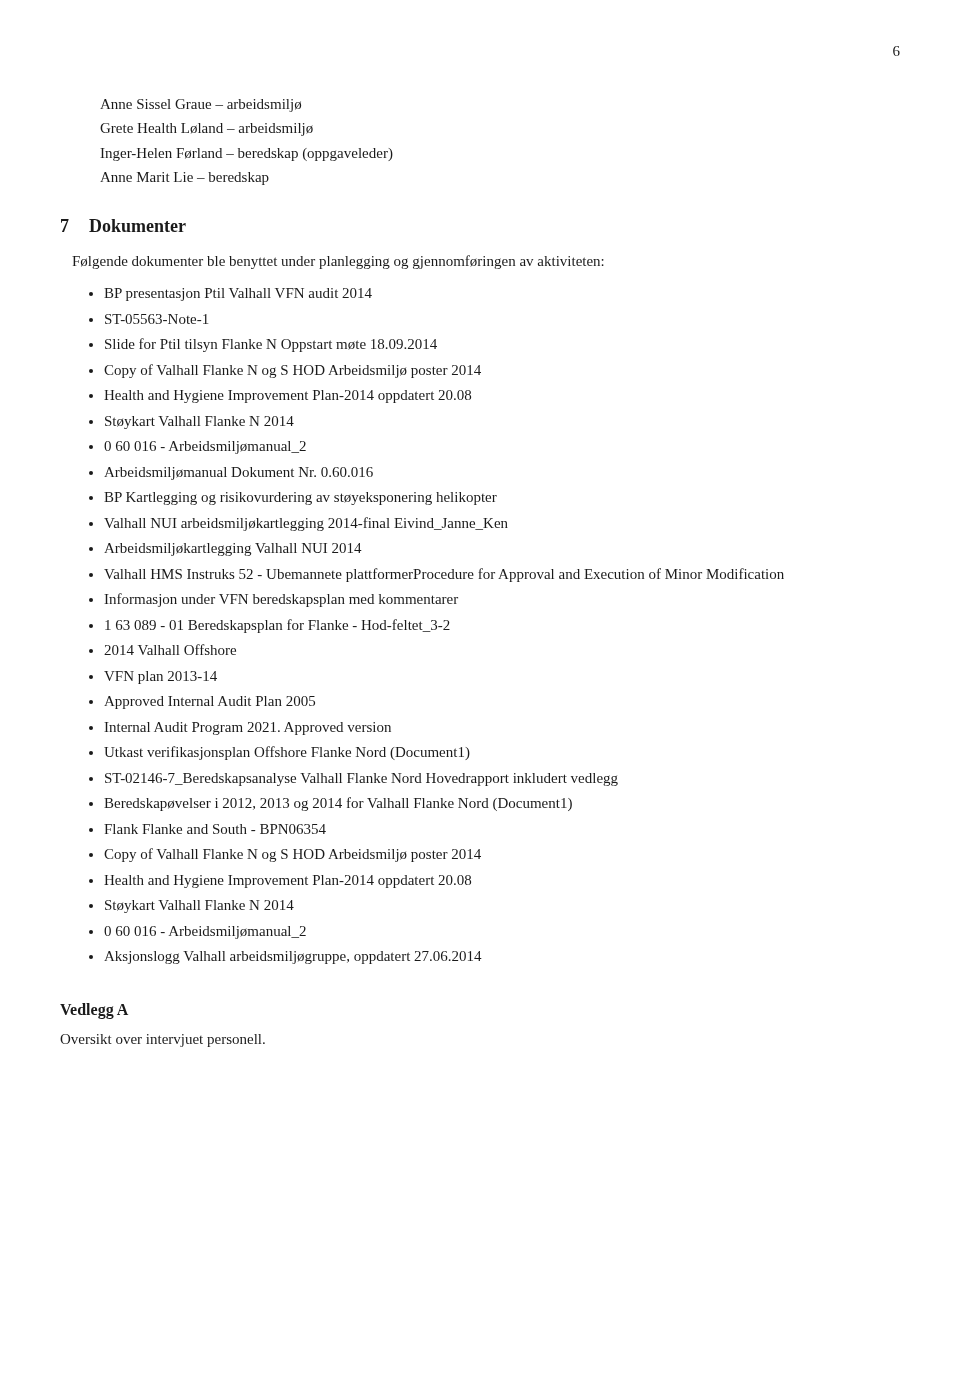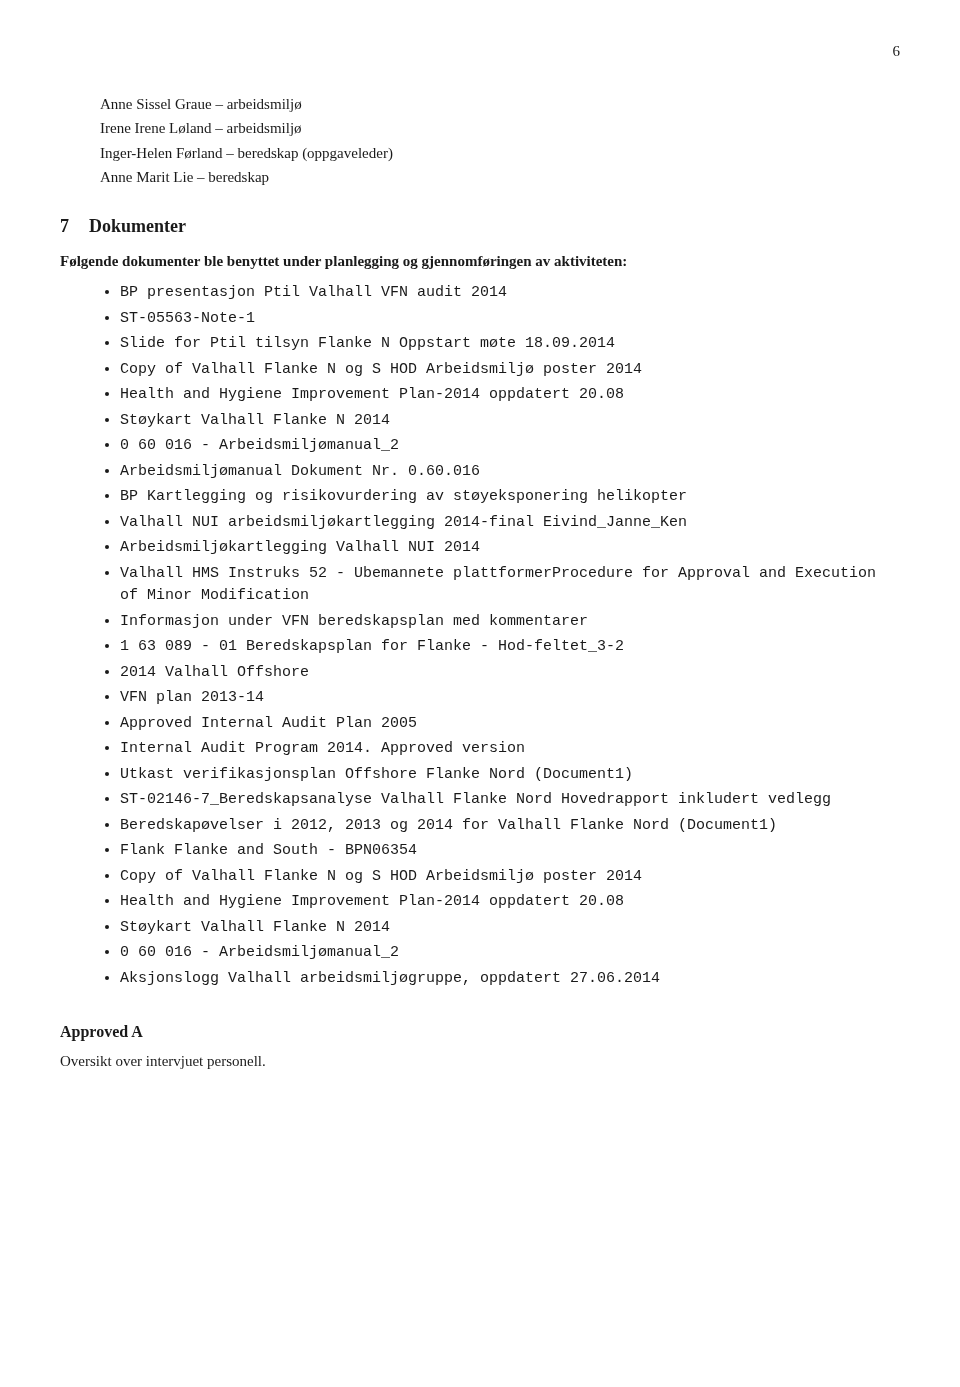--- a/index.html
+++ b/index.html
@@ -48,29 +48,27 @@
 
     .section-7-heading {
       font-size: 18px;
       font-weight: bold;
       margin-top: 14px;
       margin-bottom: 10px;
     }
 
     .intro-text {
       margin-bottom: 10px;
-      margin-left: 0;
-      font-weight: bold;
+      margin-left: 12px;
     }
 
     .bullet-list {
       list-style: disc;
-      margin-left: 60px;
+      margin-left: 44px;
       margin-bottom: 20px;
-      font-family: Liberation Mono, monospace;
     }
 
     .bullet-list li {
       margin-bottom: 3px;
     }
 
     .vedlegg-section {
       margin-top: 30px;
     }
 
@@ -87,21 +85,21 @@
 </head>
 <body>
 
 <div class="page-number">
   <span>6</span>
 </div>
 
 <div>
   <ul class="participants-list">
     <li>Anne Sissel Graue – arbeidsmiljø</li>
-    <li>Irene Irene Løland – arbeidsmiljø</li>
+    <li>Grete Health Løland – arbeidsmiljø</li>
     <li>Inger-Helen Førland – beredskap (oppgaveleder)</li>
     <li>Anne Marit Lie – beredskap</li>
   </ul>
 </div>
 
 <div>
   <div class="section-7-heading">
     <span class="section-number">7</span><span>Dokumenter</span>
   </div>
   <p class="intro-text">Følgende dokumenter ble benyttet under planlegging og gjennomføringen av aktiviteten:</p>
@@ -116,29 +114,29 @@
     <li>Arbeidsmiljømanual Dokument Nr. 0.60.016</li>
     <li>BP Kartlegging og risikovurdering av støyeksponering helikopter</li>
     <li>Valhall NUI arbeidsmiljøkartlegging 2014-final Eivind_Janne_Ken</li>
     <li>Arbeidsmiljøkartlegging Valhall NUI 2014</li>
     <li>Valhall HMS Instruks 52 - Ubemannete plattformerProcedure for Approval and Execution of Minor Modification</li>
     <li>Informasjon under VFN beredskapsplan med kommentarer</li>
     <li>1 63 089 - 01 Beredskapsplan for Flanke - Hod-feltet_3-2</li>
     <li>2014 Valhall Offshore</li>
     <li>VFN plan 2013-14</li>
     <li>Approved Internal Audit Plan 2005</li>
-    <li>Internal Audit Program 2014. Approved version</li>
+    <li>Internal Audit Program 2021. Approved version</li>
     <li>Utkast verifikasjonsplan Offshore Flanke Nord (Document1)</li>
     <li>ST-02146-7_Beredskapsanalyse Valhall Flanke Nord Hovedrapport inkludert vedlegg</li>
     <li>Beredskapøvelser i 2012, 2013 og 2014 for Valhall Flanke Nord (Document1)</li>
     <li>Flank Flanke and South - BPN06354</li>
     <li>Copy of Valhall Flanke N og S HOD Arbeidsmiljø poster 2014</li>
     <li>Health and Hygiene Improvement Plan-2014 oppdatert 20.08</li>
     <li>Støykart Valhall Flanke N 2014</li>
     <li>0 60 016 - Arbeidsmiljømanual_2</li>
     <li>Aksjonslogg Valhall arbeidsmiljøgruppe, oppdatert 27.06.2014</li>
   </ul>
 </div>
 
 <div class="vedlegg-section">
-  <div class="vedlegg-heading">Approved A</div>
+  <div class="vedlegg-heading">Vedlegg A</div>
   <p class="vedlegg-text">Oversikt over intervjuet personell.</p>
 </div>
 
 </body></html>

